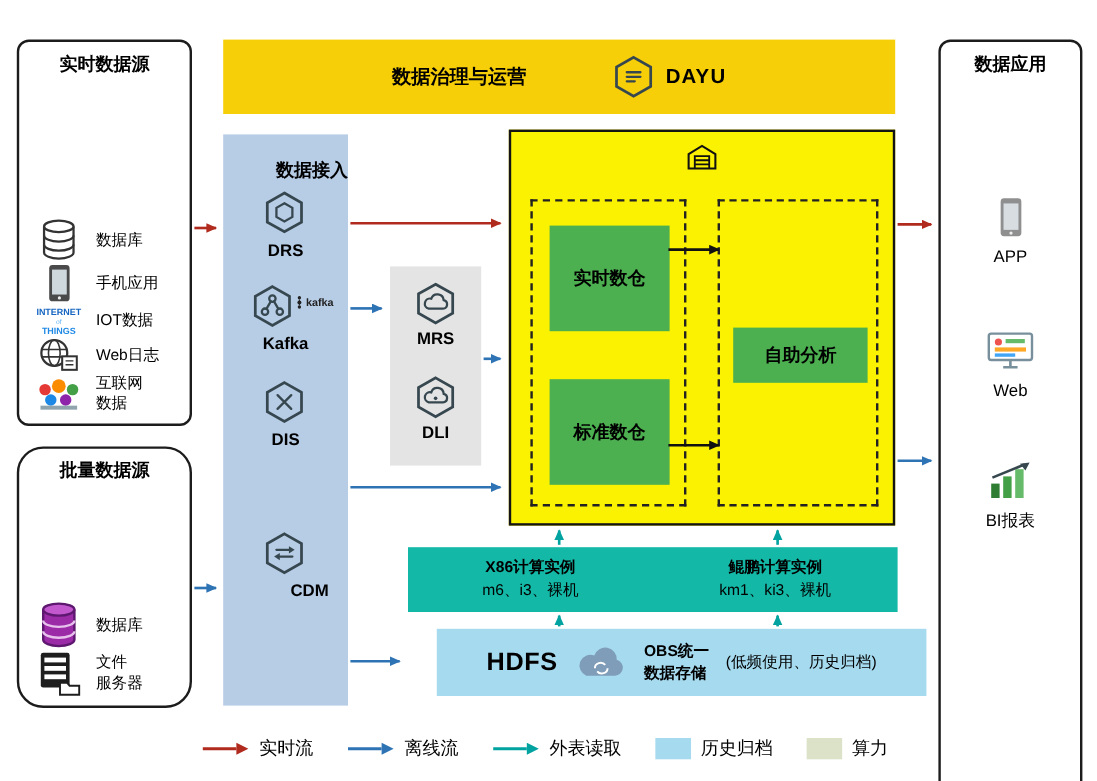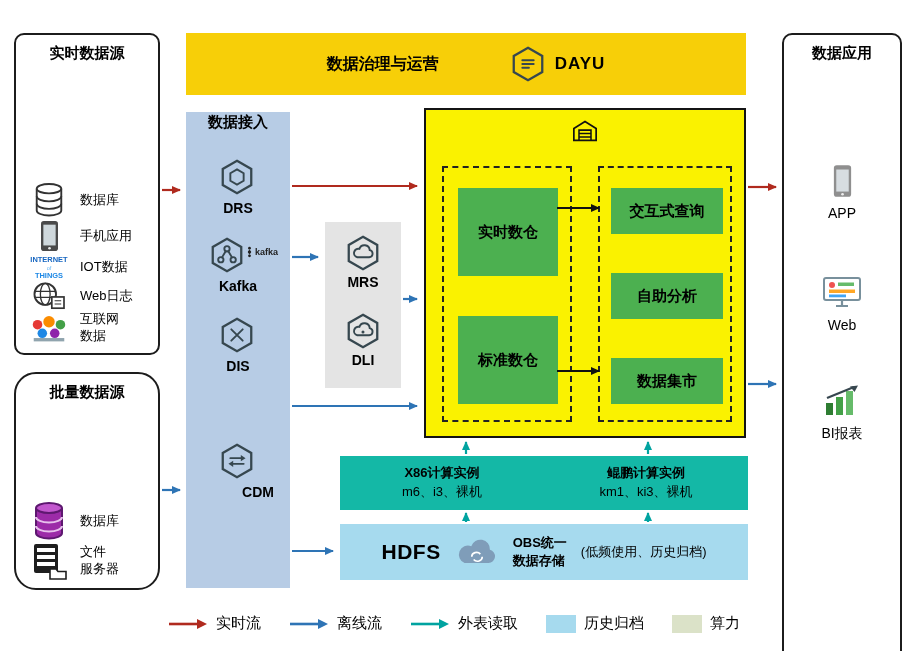--- a/index.html
+++ b/index.html
@@ -14,40 +14,40 @@
   .rows { display:flex; flex-direction:column; justify-content:flex-end; height:calc(100% - 36px); }
   .row { display:flex; align-items:center; gap:6px; padding-left:8px; }
   .ricon { flex:0 0 50px; display:flex; justify-content:center; align-items:center; }
   .rlabel { font-size:13px; color:#000; white-space:pre-line; line-height:1.3; }
 
   .gov-bar { background:#F7CF08; display:flex; align-items:center; justify-content:center; gap:70px; }
   .gov-title { font-weight:700; font-size:16px; }
   .dayu { display:flex; align-items:center; gap:8px; font-weight:700; font-size:17px; letter-spacing:1px; }
 
   .access-col { background:#B7CCE5; }
-  .access-title { font-weight:700; font-size:15px; text-align:center; padding-top:1px; }
+  .access-title { font-weight:700; font-size:15px; text-align:right; padding-top:21px; }
   .hexwrap { position:absolute; }
   .hexlabel { position:absolute; width:100%; text-align:center; font-weight:700; font-size:14px; }
   .hex { fill:none; stroke:#36474F; stroke-width:2.4; }
   .hexin { fill:none; stroke:#36474F; stroke-width:2; stroke-linecap:round; }
   .hexicon { width:38px; height:38px; display:block; }
   .kafka-mark { position:absolute; display:flex; align-items:center; gap:2px; font-weight:700; font-size:9px; color:#222; }
 
   .graybox { background:#E4E4E4; }
 
   .dws { background:#FAF200; border:2.5px solid #141414; }
   .dws-title { position:absolute; top:9px; left:0; width:100%; display:flex; align-items:center; justify-content:center; gap:8px; font-weight:700; font-size:15px; }
   .dashed { position:absolute; border:2px dashed #222; }
   .greenbox { position:absolute; background:#4CB050; display:flex; align-items:center; justify-content:center; font-weight:700; font-size:15px; color:#000; }
 
   .compute { background:#14b8a6; display:flex; align-items:center; }
   .compute-half { flex:1; text-align:center; font-size:13px; line-height:1.45; }
   .compute-half .t { font-weight:700; }
 
-  .hdfs { background:#A6DAEE; display:flex; align-items:center; justify-content:center; gap:14px; }
+  .hdfs { background:#A6DAEE; display:flex; align-items:center; justify-content:center; gap:14px;margin-left:24px; }
   .hdfs-name { font-weight:700; font-size:21px; letter-spacing:0.5px; }
   .obs-text { font-weight:700; font-size:13px; white-space:pre-line; line-height:1.35; }
   .obs-note { font-size:13px; }
 
   .apps-col .app-item { position:absolute; width:100%; display:flex; justify-content:center; }
   .app-label { position:absolute; width:100%; text-align:center; font-size:14px; }
 
   .legend { display:flex; align-items:center; gap:28px; }
   .legend-item { display:flex; align-items:center; gap:8px; }
   .legend-label { font-size:15px; color:#000; }
@@ -242,28 +242,22 @@
     </div>
     <div class="dashed" style="left:16px;top:56px;width:130px;height:256px;">
       <div class="greenbox" style="left:14px;top:20px;width:100px;height:88px;">
         <span>实时数仓</span>
       </div>
       <div class="greenbox" style="left:14px;top:148px;width:100px;height:88px;">
         <span>标准数仓</span>
       </div>
     </div>
     <div class="dashed" style="left:172px;top:56px;width:134px;height:256px;">
-      <div class="greenbox" style="left:11px;top:20px;width:112px;height:46px;">
-        <span>交互式查询</span>
-      </div>
       <div class="greenbox" style="left:11px;top:105px;width:112px;height:46px;">
         <span>自助分析</span>
-      </div>
-      <div class="greenbox" style="left:11px;top:190px;width:112px;height:46px;">
-        <span>数据集市</span>
       </div>
     </div>
   </div>
 
   <div class="abs compute" style="left:340px;top:456px;width:408px;height:54px;">
     <div class="compute-half">
       <div class="t">X86计算实例</div>
       <div>m6、i3、裸机</div>
     </div>
     <div class="compute-half">

